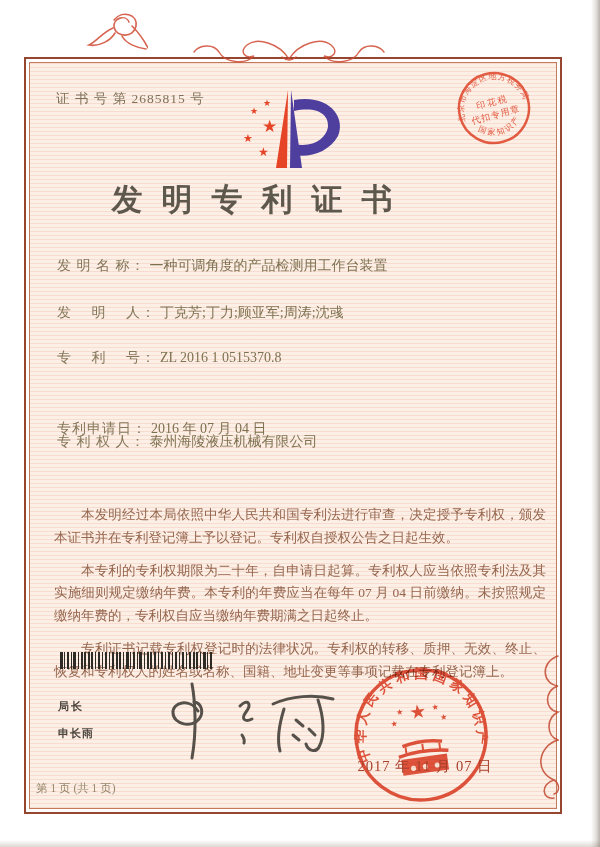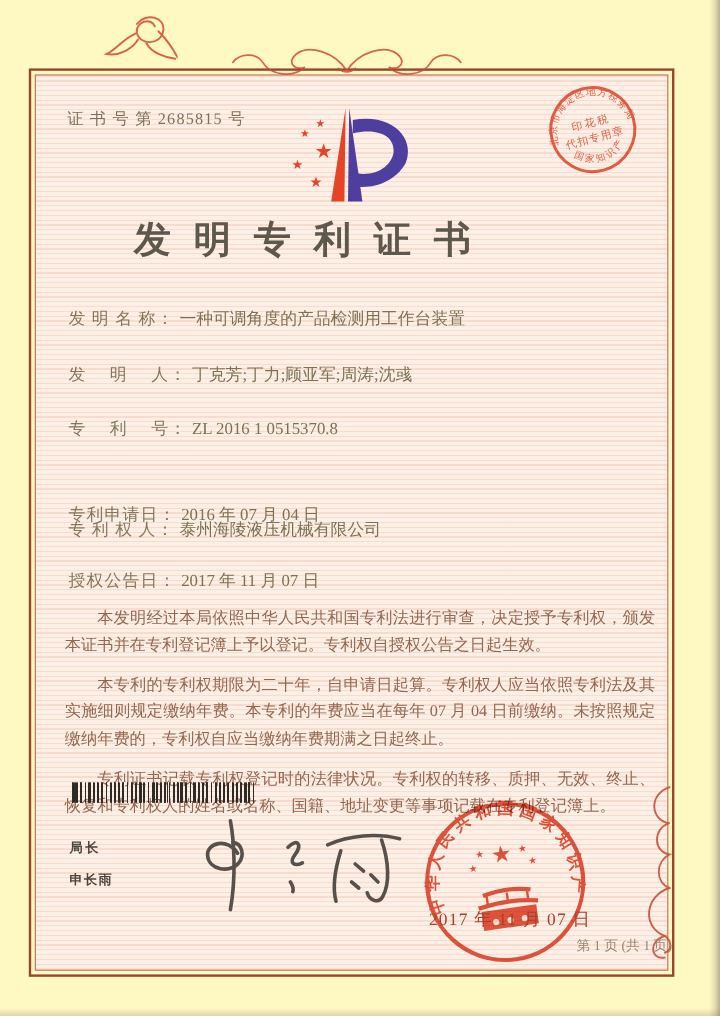--- a/index.html
+++ b/index.html
@@ -1,17 +1,17 @@
 <!DOCTYPE html>
 <html><head>
 <meta charset="utf-8">
 <style>
   html,body{margin:0;padding:0;}
   body{background:#b9b2a6;font-family:"Liberation Serif","DejaVu Serif",serif;}
-  .page{position:relative;width:600px;height:847px;background:#fef9c3;overflow:hidden;}
+  .page{position:relative;width:600px;height:847px;background:#ffffff;overflow:hidden;}
 
   
   .sheet{position:absolute;left:24px;top:57px;width:534px;height:753px;border:2px solid #96452f;z-index:0;}
   .sheet-inner{position:absolute;inset:3px;border:1px solid #c2795c;
     background-color:#fcefe6;
     background-image:repeating-linear-gradient(0deg,rgba(231,151,124,.22) 0 1px,rgba(0,0,0,0) 1px 4px);}
 
   .scan-edge-r{position:absolute;top:0;bottom:0;right:0;width:9px;z-index:8;
     background:linear-gradient(90deg,rgba(0,0,0,0),rgba(133,115,98,.22) 55%,rgba(96,85,74,.45));}
   .scan-edge-b{position:absolute;left:0;right:0;bottom:0;height:7px;z-index:8;
@@ -43,21 +43,21 @@
   .logo-svg{position:absolute;left:222px;top:86px;z-index:2;}
   .logo-star{position:absolute;color:#e54427;z-index:2;line-height:1;}
 
   .tax-seal{position:absolute;left:444px;top:58px;width:100px;height:100px;z-index:4;
     transform:rotate(-15deg);opacity:.92;mix-blend-mode:multiply;}
   .office-seal{position:absolute;left:346px;top:660px;width:150px;height:150px;z-index:4;
     transform:rotate(-8deg);opacity:.92;mix-blend-mode:multiply;}
   .seal-date{position:absolute;left:350px;top:757px;width:150px;text-align:center;font-size:14.5px;
     color:#a8402c;letter-spacing:1px;z-index:5;}
 
-  .footer{position:absolute;left:24px;top:781px;width:536px;text-align:right;
+  .footer{position:absolute;left:36px;top:781px;width:536px;text-align:left;
     font-size:11.5px;color:#97876c;z-index:2;}
 
   .ornament{position:absolute;z-index:1;}
 </style>
 </head>
 <body>
 
 <div class="page">
 
   <svg class="ornament" style="left:86px;top:2px;" width="62" height="48" viewBox="0 0 62 48">
@@ -127,23 +127,20 @@
   </div>
   <div class="field-row" style="top:349px;">
     <span class="lbl">专　 利　 号：</span><span class="val">ZL 2016 1 0515370.8</span>
   </div>
   <div class="field-row" style="top:391px;margin-top:29px;">
     <span class="lbl">专利申请日：</span><span class="val">2016 年 07 月 04 日</span>
   </div>
   <div class="field-row" style="top:433px;">
     <span class="lbl">专 利 权 人：</span><span class="val">泰州海陵液压机械有限公司</span>
   </div>
-  <div class="field-row" style="top:475px;">
-    <span class="lbl">授权公告日：</span><span class="val">2017 年 11 月 07 日</span>
-  </div>
 
   <div class="body-text">
     <p>本发明经过本局依照中华人民共和国专利法进行审查，决定授予专利权，颁发本证书并在专利登记簿上予以登记。专利权自授权公告之日起生效。</p>
     <p>本专利的专利权期限为二十年，自申请日起算。专利权人应当依照专利法及其实施细则规定缴纳年费。本专利的年费应当在每年 07 月 04 日前缴纳。未按照规定缴纳年费的，专利权自应当缴纳年费期满之日起终止。</p>
     <p>专利证书记载专利权登记时的法律状况。专利权的转移、质押、无效、终止、恢复和专利权人的姓名或名称、国籍、地址变更等事项记载在专利登记簿上。</p>
   </div>
 
   <div class="barcode"></div>
 
   <div class="sig-title">局长</div>

